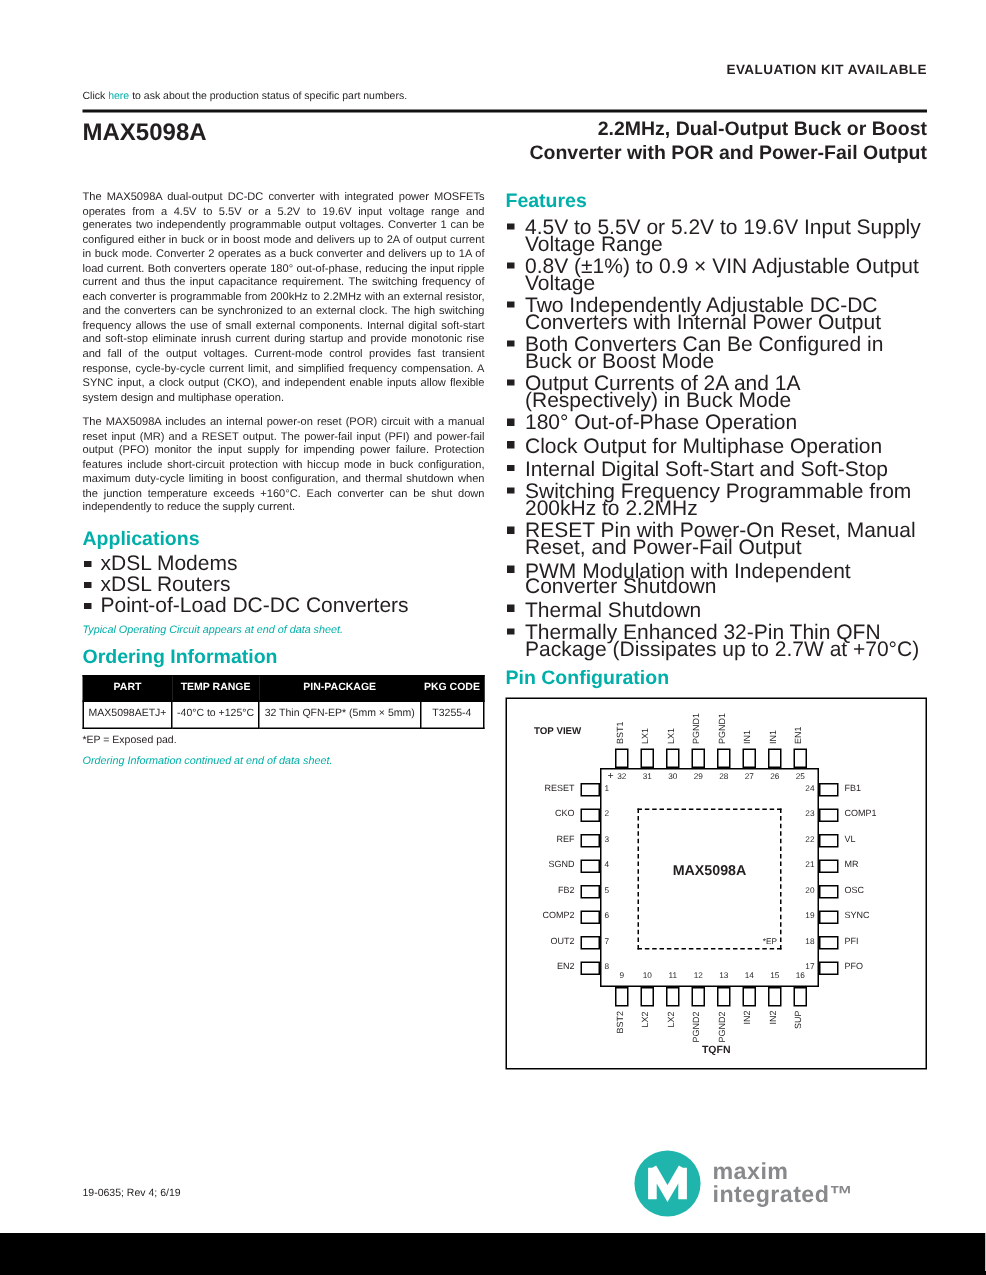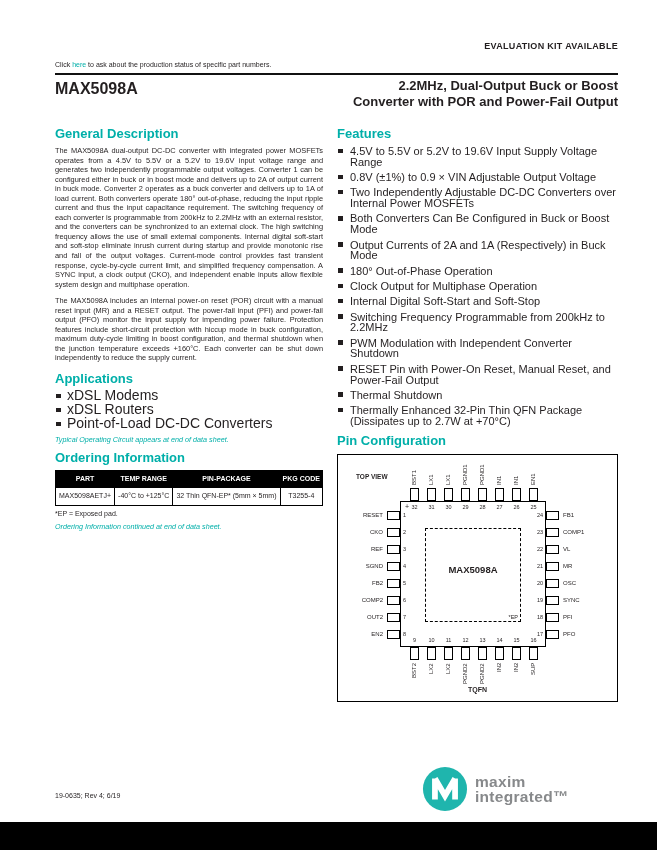--- a/index.html
+++ b/index.html
@@ -17,21 +17,21 @@
   .col-right{position:absolute;left:337px;top:126px;width:281px;}
 
   h2.teal{color:#00afa9;font-size:13px;font-weight:bold;margin:0 0 5px 0;}
   h2.teal.gap{margin-top:8px;}
   p.body{font-size:7.4px;line-height:9.55px;text-align:justify;margin:0 0 7px 0;}
 
   ul.sq{list-style:none;margin:2px 0 6px 0;padding:0;}
   ul.sq li{position:relative;padding-left:12px;margin:0 0 4.5px 0;}
   ul.sq li::before{content:"";position:absolute;left:1px;top:2.6px;width:4.5px;height:4.5px;background:#231f20;}
   ul.apps{font-size:14px;line-height:9.5px;}
-  ul.feats{font-size:11px;line-height:10.8px;}
+  ul.feats{font-size:14px;line-height:10.8px;}
   ul.feats li{padding-left:13px;margin-bottom:4.5px;}
 
   .xref{color:#00afa9;font-style:italic;font-size:7.2px;margin:5px 0 6px 0;}
 
   table.order{width:100%;border-collapse:collapse;font-size:7px;margin-top:2px;}
   table.order th{background:#000;color:#fff;border:1px solid #000;padding:4px 2px;font-size:7px;line-height:8.5px;}
   table.order td{border:1px solid #000;padding:4px 3px;text-align:center;line-height:8.5px;}
   .tnote{font-size:7px;margin-top:4px;}
 
   .pinbox{position:relative;border:1px solid #000;height:246px;margin-top:6px;background:#fff;}
@@ -69,21 +69,20 @@
   <div class="toprule"></div>
 
   <div class="partnum">MAX5098A</div>
 
   <div class="doctitle">
     <div>2.2MHz, Dual-Output Buck or Boost</div>
     <div>Converter with POR and Power-Fail Output</div>
   </div>
 
   <div class="col-left">
-    <h2 class="teal">General Description</h2>
     <p class="body">The MAX5098A dual-output DC-DC converter with integrated power MOSFETs operates from a 4.5V to 5.5V or a 5.2V to 19.6V input voltage range and generates two independently programmable output voltages. Converter 1 can be configured either in buck or in boost mode and delivers up to 2A of output current in buck mode. Converter 2 operates as a buck converter and delivers up to 1A of load current. Both converters operate 180° out-of-phase, reducing the input ripple current and thus the input capacitance requirement. The switching frequency of each converter is programmable from 200kHz to 2.2MHz with an external resistor, and the converters can be synchronized to an external clock. The high switching frequency allows the use of small external components. Internal digital soft-start and soft-stop eliminate inrush current during startup and provide monotonic rise and fall of the output voltages. Current-mode control provides fast transient response, cycle-by-cycle current limit, and simplified frequency compensation. A SYNC input, a clock output (CKO), and independent enable inputs allow flexible system design and multiphase operation.</p>
     <p class="body">The MAX5098A includes an internal power-on reset (POR) circuit with a manual reset input (MR) and a RESET output. The power-fail input (PFI) and power-fail output (PFO) monitor the input supply for impending power failure. Protection features include short-circuit protection with hiccup mode in buck configuration, maximum duty-cycle limiting in boost configuration, and thermal shutdown when the junction temperature exceeds +160°C. Each converter can be shut down independently to reduce the supply current.</p>
 
     <h2 class="teal gap">Applications</h2>
     <ul class="sq apps" id="apps-list">
         <li>xDSL Modems</li>
         <li>xDSL Routers</li>
         <li>Point-of-Load DC-DC Converters</li>
       </ul>
 
@@ -110,29 +109,29 @@
     </table>
     <div class="tnote">*EP = Exposed pad.</div>
     <div class="xref">Ordering Information continued at end of data sheet.</div>
   </div>
 
   <div class="col-right">
     <h2 class="teal">Features</h2>
     <ul class="sq feats" id="feat-list">
         <li>4.5V to 5.5V or 5.2V to 19.6V Input Supply Voltage Range</li>
         <li>0.8V (±1%) to 0.9 × VIN Adjustable Output Voltage</li>
-        <li>Two Independently Adjustable DC-DC Converters over Internal Power MOSFETs</li>
+        <li>Two Independently Adjustable DC-DC Converters with Internal Power Output</li>
         <li>Both Converters Can Be Configured in Buck or Boost Mode</li>
         <li>Output Currents of 2A and 1A (Respectively) in Buck Mode</li>
         <li>180° Out-of-Phase Operation</li>
         <li>Clock Output for Multiphase Operation</li>
         <li>Internal Digital Soft-Start and Soft-Stop</li>
         <li>Switching Frequency Programmable from 200kHz to 2.2MHz</li>
+        <li>RESET Pin with Power-On Reset, Manual Reset, and Power-Fail Output</li>
         <li>PWM Modulation with Independent Converter Shutdown</li>
-        <li>RESET Pin with Power-On Reset, Manual Reset, and Power-Fail Output</li>
         <li>Thermal Shutdown</li>
         <li>Thermally Enhanced 32-Pin Thin QFN Package (Dissipates up to 2.7W at +70°C)</li>
       </ul>
 
     <h2 class="teal">Pin Configuration</h2>
     <div class="pinbox" id="pinbox">
       <div class="topview">TOP VIEW</div>
       <div class="chip">
         <span class="plus">+</span>
         <div class="ep"></div>

